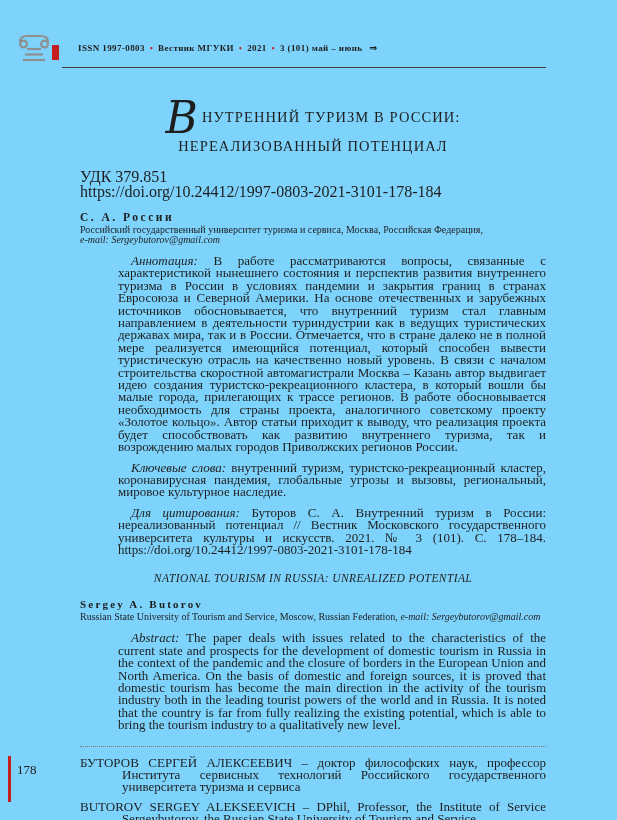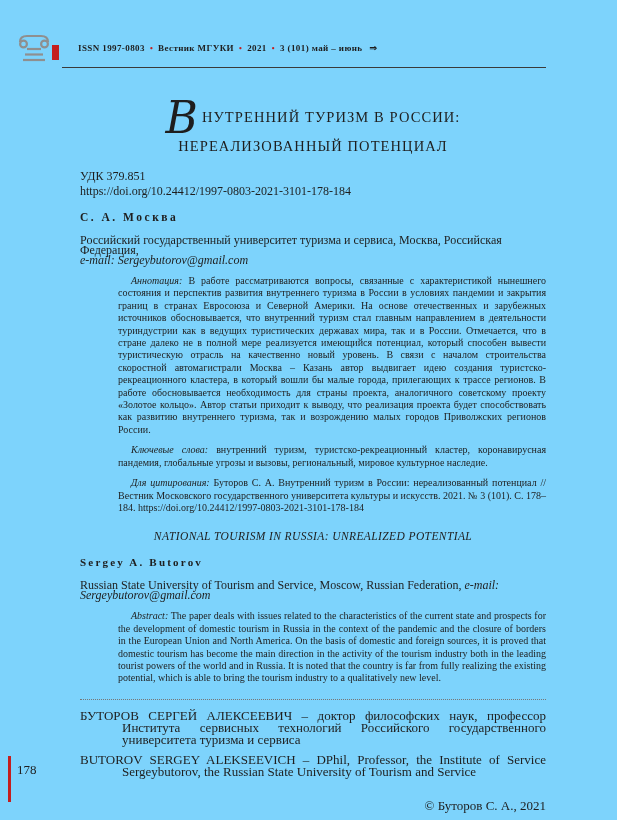--- a/index.html
+++ b/index.html
@@ -35,29 +35,29 @@
   .body { position:absolute; top:78px; left:80px; right:71px; }
 
   .title { text-align:center; margin-top:26px; }
   .t-line1 { font-size:14.5px; letter-spacing:1.1px; line-height:26px; }
   .initial {
     font-family:"DejaVu Serif", serif; font-style:italic;
     font-size:44px; line-height:0; vertical-align:-11px; margin-right:3px;
   }
   .t-line2 { font-size:14.5px; letter-spacing:1.1px; margin-top:8px; }
 
-  .meta { margin-top:14px; font-size:12px; line-height:15px; }
+  .meta { margin-top:14px; font-size:16px; line-height:15px; }
 
   .author-name { margin-top:12px; font-weight:bold; font-size:11.5px; letter-spacing:2.5px; }
-  .affil { font-size:12px; line-height:10px; margin-top:12px; }
+  .affil { font-size:10px; line-height:10px; margin-top:2px; }
   .em { font-style:italic; }
 
   .block {
     margin:10px 0 0 38px;
-    font-size:10px; line-height:12.4px;
+    font-size:13px; line-height:12.4px;
     text-align:justify; text-indent:13px;
   }
   .block.tight { margin-top:8px; }
   .lbl { font-style:italic; }
 
   .en-title {
     margin:16px 0 0; text-align:center;
     font-size:11.5px; font-weight:normal; font-style:italic;
     letter-spacing:0.4px;
   }
@@ -110,21 +110,21 @@
       <div class="t-line1"><span class="initial">В</span><span>НУТРЕННИЙ ТУРИЗМ В РОССИИ:</span></div>
       <div class="t-line2">НЕРЕАЛИЗОВАННЫЙ ПОТЕНЦИАЛ</div>
     </div>
 
     <div class="meta">
       <div>УДК 379.851</div>
       <div>https://doi.org/10.24412/1997-0803-2021-3101-178-184</div>
     </div>
 
     <div>
-      <div class="author-name">С. А. Москва</div>
+      <div class="author-name">С. А. России</div>
       <div class="affil">
         <span>Российский государственный университет туризма и сервиса, Москва, Российская Федерация,</span><br>
         <span class="em">e-mail: Sergeybutorov@gmail.com</span>
       </div>
     </div>
 
     <p class="block">
       <span class="lbl">Аннотация:</span>
       <span>В работе рассматриваются вопросы, связанные с характеристикой нынешнего состояния и перспектив развития внутреннего туризма в России в условиях пандемии и закрытия границ в странах Евросоюза и Северной Америки. На основе отечественных и зарубежных источников обосновывается, что внутренний туризм стал главным направлением в деятельности туриндустрии как в ведущих туристических державах мира, так и в России. Отмечается, что в стране далеко не в полной мере реализуется имеющийся потенциал, который способен вывести туристическую отрасль на качественно новый уровень. В связи с началом строительства скоростной автомагистрали Москва – Казань автор выдвигает идею создания туристско-рекреационного кластера, в который вошли бы малые города, прилегающих к трассе регионов. В работе обосновывается необходимость для страны проекта, аналогичного советскому проекту «Золотое кольцо». Автор статьи приходит к выводу, что реализация проекта будет способствовать как развитию внутреннего туризма, так и возрождению малых городов Приволжских регионов России.</span>
     </p>

